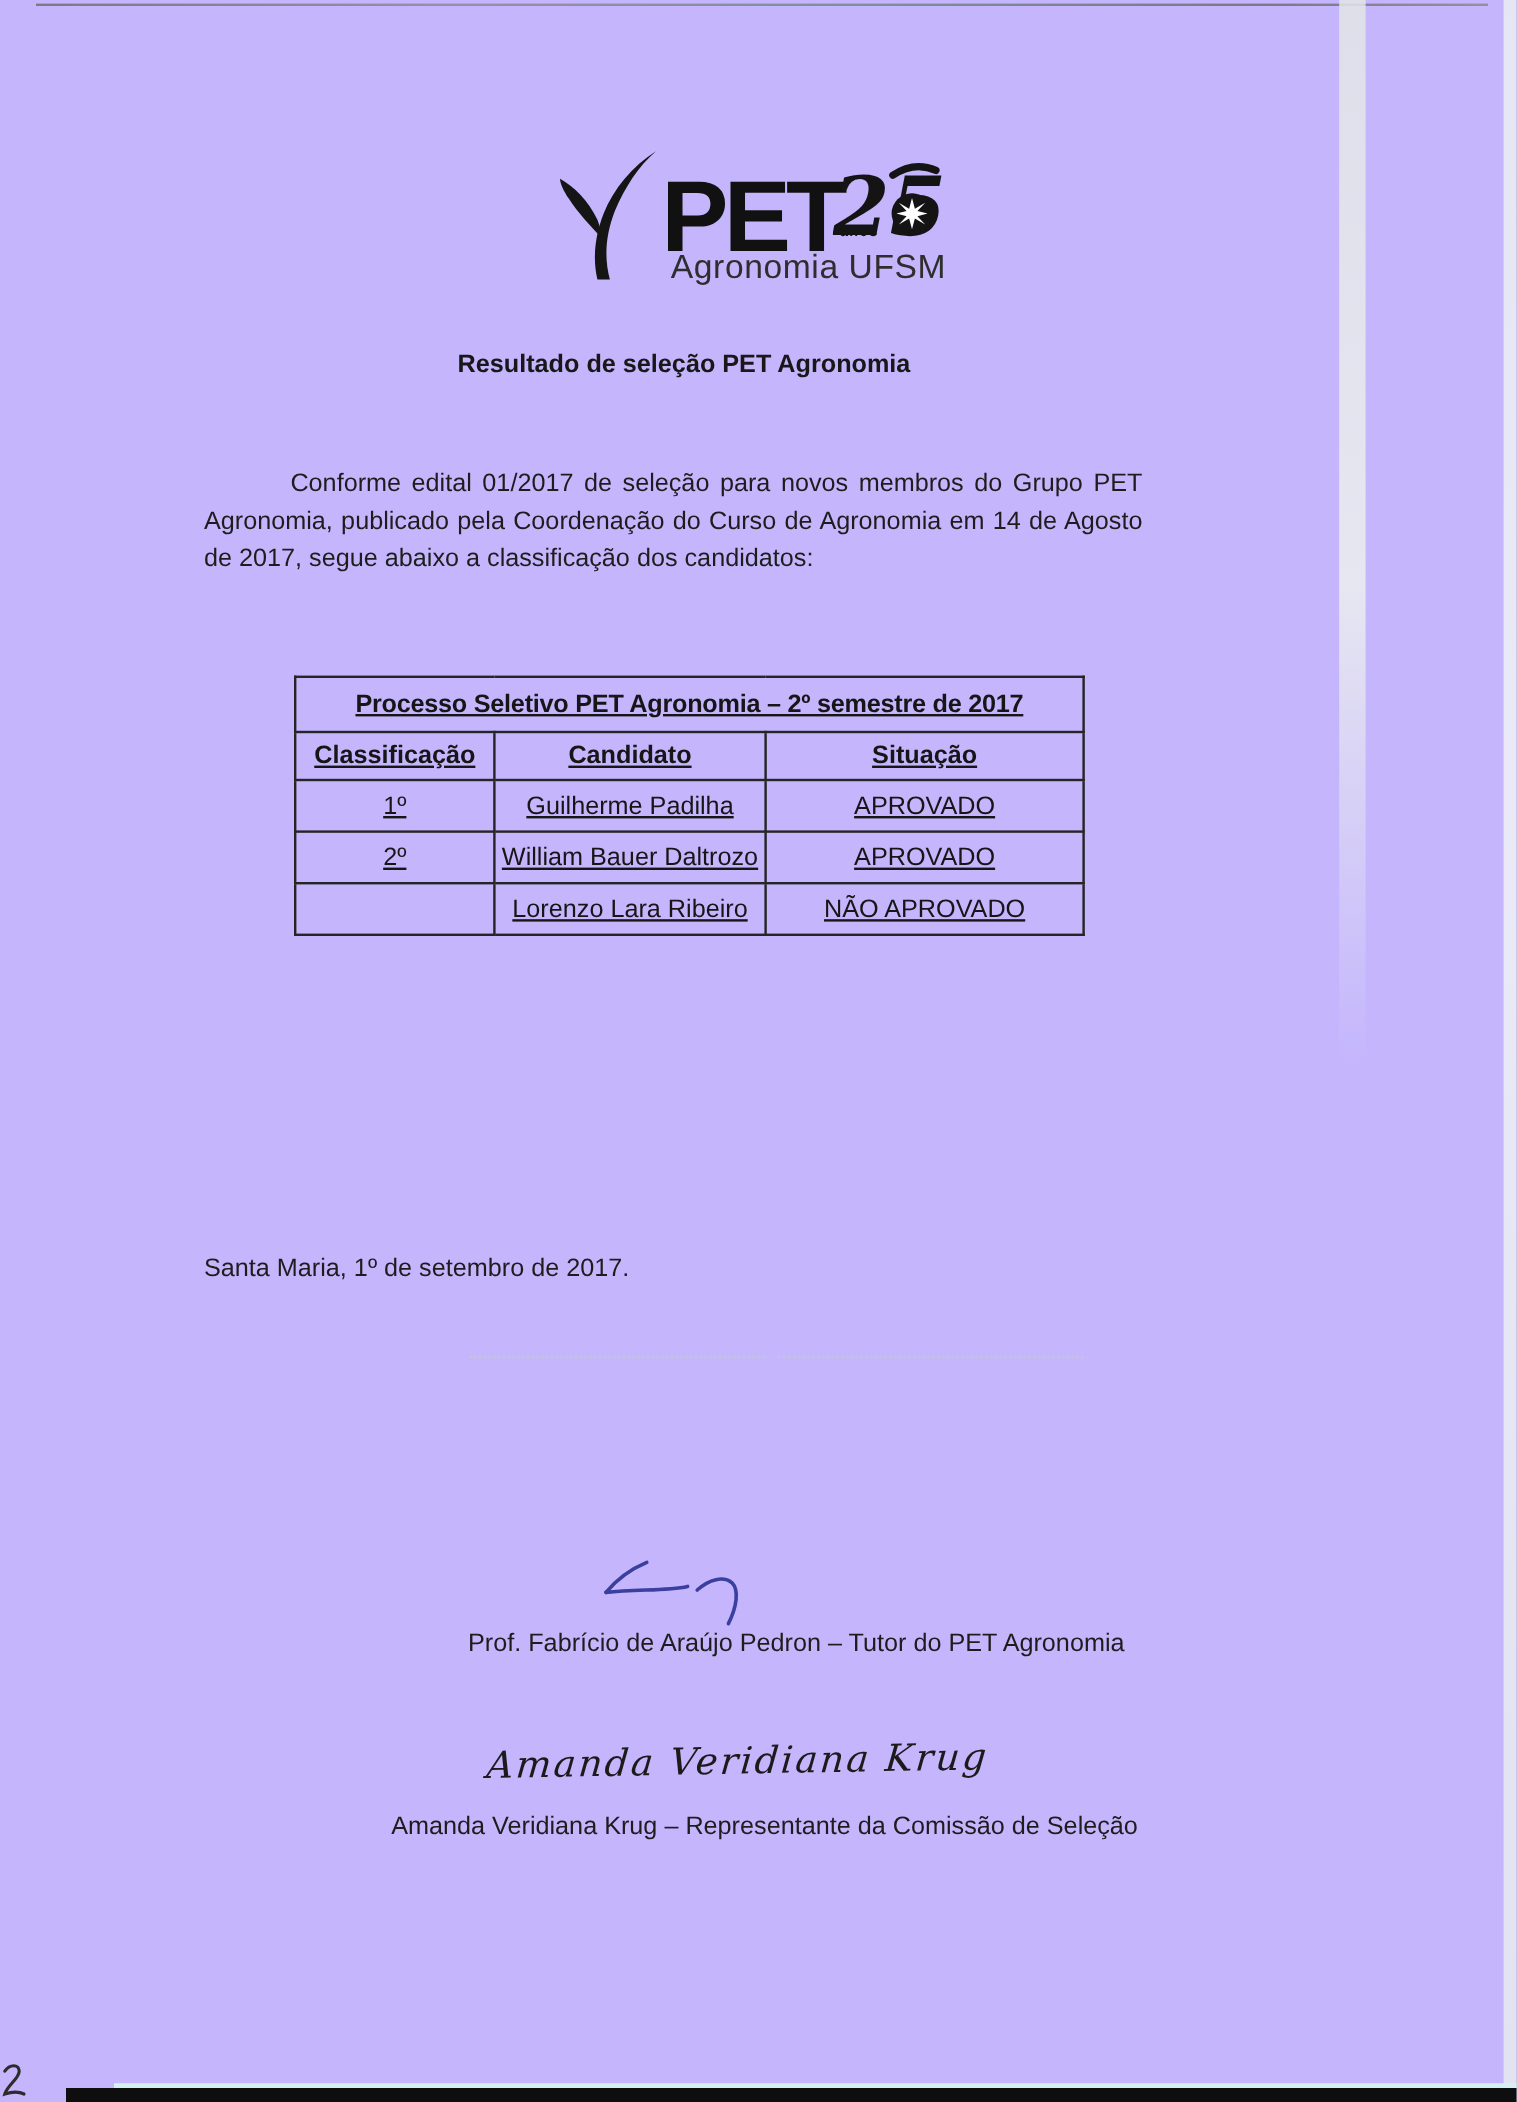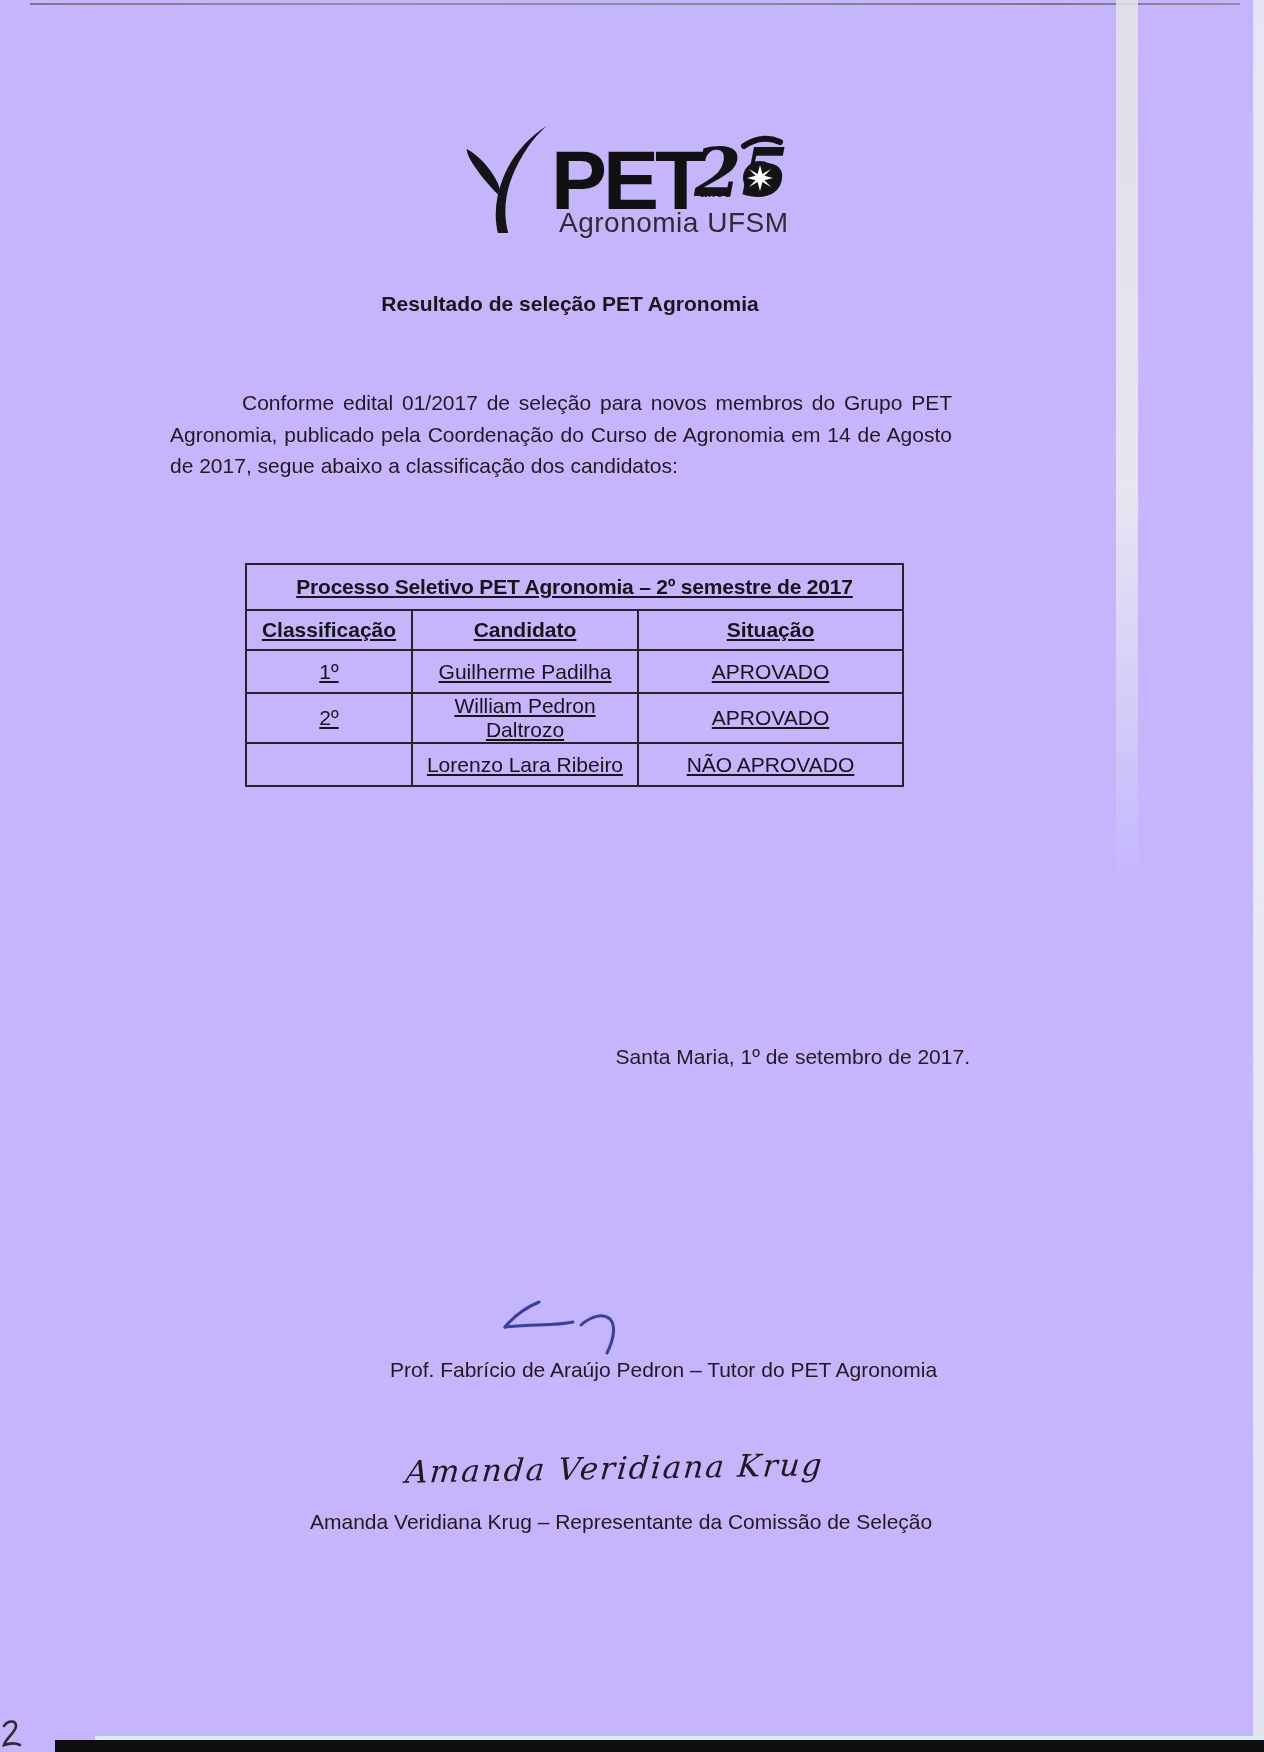--- a/index.html
+++ b/index.html
@@ -24,39 +24,39 @@
   .logo-25{position:absolute;left:694px;top:132px;}
   .logo-anos{position:absolute;left:700px;top:186px;font-size:12px;letter-spacing:1px;color:#161616;font-weight:bold;}
   .logo-subtitle{position:absolute;left:559px;top:207px;font-size:28px;color:#2e2e2e;letter-spacing:.5px;}
   
   .doc-title{position:absolute;left:170px;top:292px;width:800px;text-align:center;
     font-size:21px;font-weight:bold;color:#181818;}
   .para{position:absolute;left:170px;width:782px;font-size:21px;line-height:31.5px;
     text-align:justify;text-indent:72px;color:#1d1d1d;margin:0;}
   .para1{top:387px;}
   .para2{top:876px;}
-  .dateline{position:absolute;left:170px;top:1045px;width:800px;text-align:right;font-size:21px;color:#1d1d1d;}
+  .dateline{position:absolute;left:170px;top:1045px;width:800px;font-size:21px;color:#1d1d1d;}
   
   .sel-table{position:absolute;left:245px;top:563px;width:657px;border-collapse:collapse;
     table-layout:fixed;font-size:21px;color:#161616;text-decoration:underline;}
   .sel-table td{border:2px solid #252525;text-align:center;vertical-align:middle;padding:0 2px;overflow:hidden;}
   .sel-table .t-title td{font-weight:bold;height:44px;letter-spacing:-0.2px;}
   .sel-table .t-head td{font-weight:bold;height:38px;}
   .sel-table .t-row td{height:41px;}
   
   .dots{position:absolute;top:1130px;height:0;border-top:2px dotted #c6cbcb;opacity:.75;}
   .dots-a{left:392px;width:245px;}
   .dots-b{left:648px;width:255px;}
   
   .sig1-ink{position:absolute;left:497px;top:1293px;}
   .sig1-line{position:absolute;left:390px;top:1358px;font-size:21px;color:#1d1d1d;white-space:nowrap;}
   .sig2-hand{position:absolute;left:406px;top:1450px;font-family:"DejaVu Serif",serif;
     font-style:italic;font-size:31px;color:#1b1b1b;transform:skewX(-6deg) rotate(-1deg);
     letter-spacing:2px;white-space:nowrap;}
-  .sig2-line{position:absolute;left:310px;top:1510px;font-size:21px;color:#1d1d1d;white-space:nowrap;}
+  .sig2-line{position:absolute;left:326px;top:1510px;font-size:21px;color:#1d1d1d;white-space:nowrap;}
 </style>
 </head>
 <body>
 
 <div class="page">
 
   <div class="scan-top-line"></div>
   <div class="scan-right-band"></div>
   <div class="scan-right-edge"></div>
 
@@ -97,21 +97,21 @@
       <td>Candidato</td>
       <td>Situação</td>
     </tr>
     <tr class="t-row">
       <td>1º</td>
       <td>Guilherme Padilha</td>
       <td>APROVADO</td>
     </tr>
     <tr class="t-row">
       <td>2º</td>
-      <td>William Pedron Daltrozo</td>
+      <td>William Bauer Daltrozo</td>
       <td>APROVADO</td>
     </tr>
     <tr class="t-row">
       <td></td>
       <td>Lorenzo Lara Ribeiro</td>
       <td>NÃO APROVADO</td>
     </tr>
   </tbody>
     </table>
 

